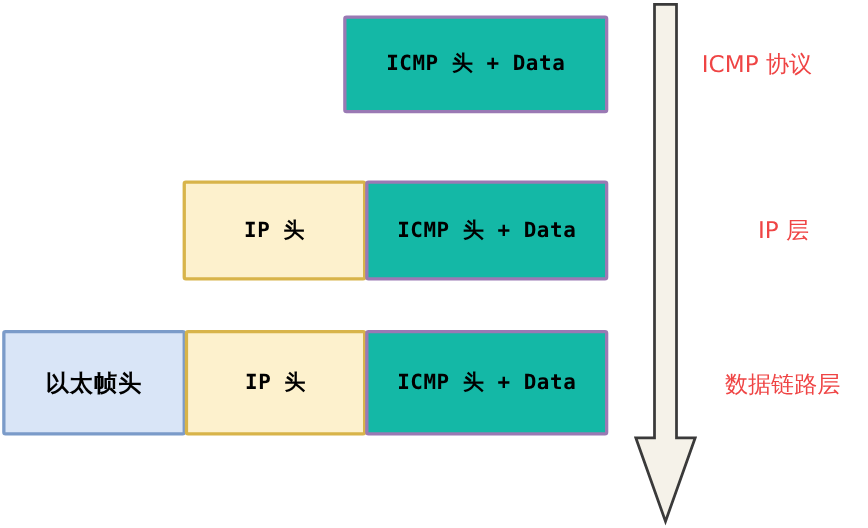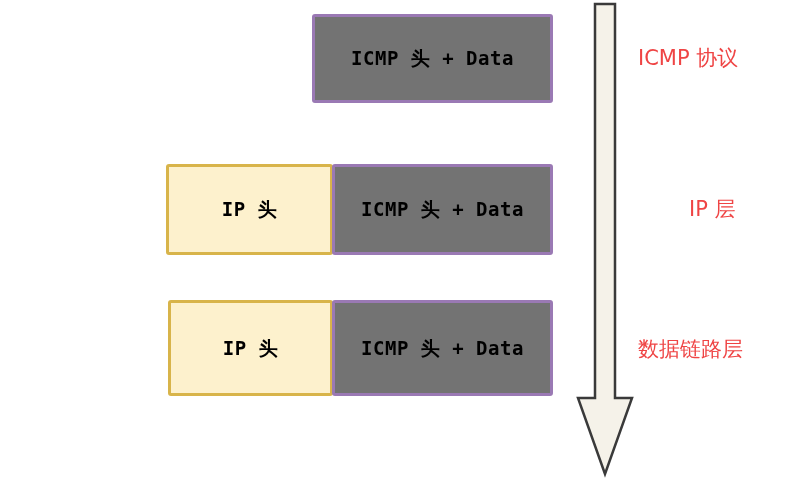--- a/index.html
+++ b/index.html
@@ -37,21 +37,21 @@
     white-space: nowrap;
     line-height: 1;
   }
   .pkt-box.cjk-label .pkt-label {
     font-family: "DejaVu Sans", "Liberation Sans", sans-serif;
     font-weight: bold;
     font-size: 21px;
     letter-spacing: 1px;
   }
 
-  .fill-purple { background: #737373; border-color: #9a79b4; }
+  .fill-purple { background: #14b8a6; border-color: #9a79b4; }
   .fill-yellow { background: #fdf1cd; border-color: #d7b martin; }
   .fill-yellow { background: #fdf1cd; border-color: #d8b44a; }
   .fill-blue   { background: #d9e5f7; border-color: #7b9bc9; }
 
   
   .layer-label {
     position: absolute;
     font-family: "DejaVu Sans", "Liberation Sans", sans-serif;
     font-size: 21px;
     color: #ef4444;
@@ -77,30 +77,33 @@
     <span class="pkt-label">ICMP 头 + Data</span>
   </div>
 
   <div class="pkt-box fill-yellow" style="left:166px; top:164px; width:167px; height:91px;">
     <span class="pkt-label">IP 头</span>
   </div>
   <div class="pkt-box fill-purple" style="left:332px; top:164px; width:221px; height:91px;">
     <span class="pkt-label">ICMP 头 + Data</span>
   </div>
 
+  <div class="pkt-box fill-blue cjk-label" style="left:2px; top:300px; width:167px; height:96px;">
+    <span class="pkt-label">以太帧头</span>
+  </div>
   <div class="pkt-box fill-yellow" style="left:168px; top:300px; width:165px; height:96px;">
     <span class="pkt-label">IP 头</span>
   </div>
   <div class="pkt-box fill-purple" style="left:332px; top:300px; width:221px; height:96px;">
     <span class="pkt-label">ICMP 头 + Data</span>
   </div>
 
   <svg id="down-arrow" viewBox="0 0 62 476">
     <polygon points="21,2 41,2 41,396 58,396 31,472 4,396 21,396" fill="#f5f2e9" stroke="#3a3a3a" stroke-width="2.5" stroke-linejoin="miter"></polygon>
   </svg>
 
   <div class="layer-label" style="left:638px; top:48px;">ICMP 协议</div>
 
   <div class="layer-label" style="left:689px; top:199px;">IP 层</div>
 
-  <div class="layer-label" style="left:638px; top:339px;">数据链路层</div>
+  <div class="layer-label" style="left:659px; top:339px;">数据链路层</div>
 
 </div>
 
 </body></html>

